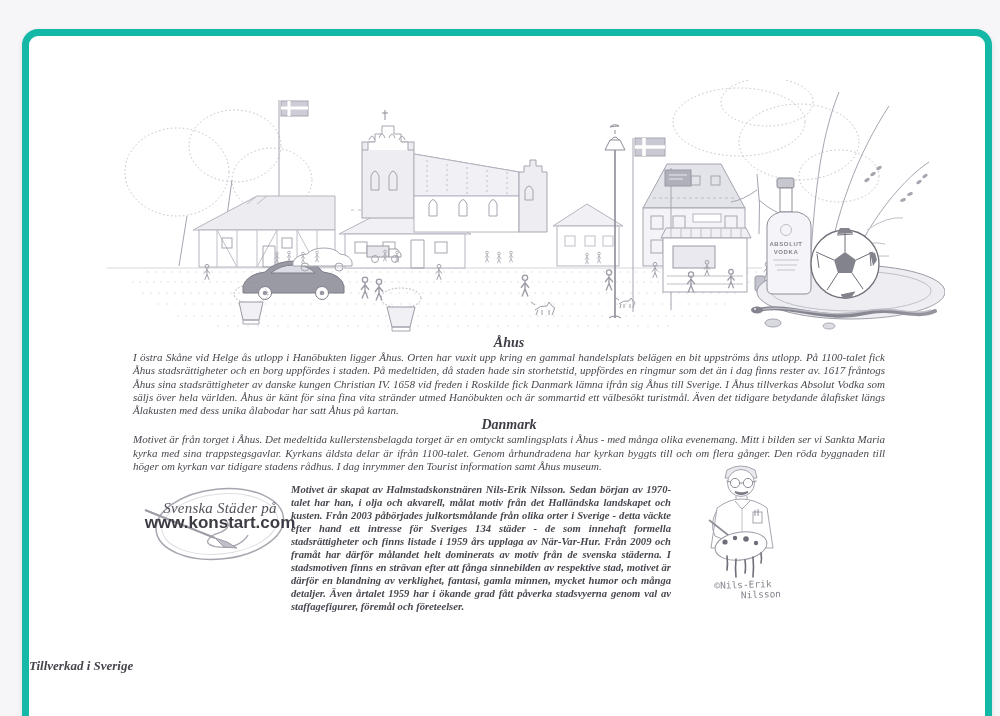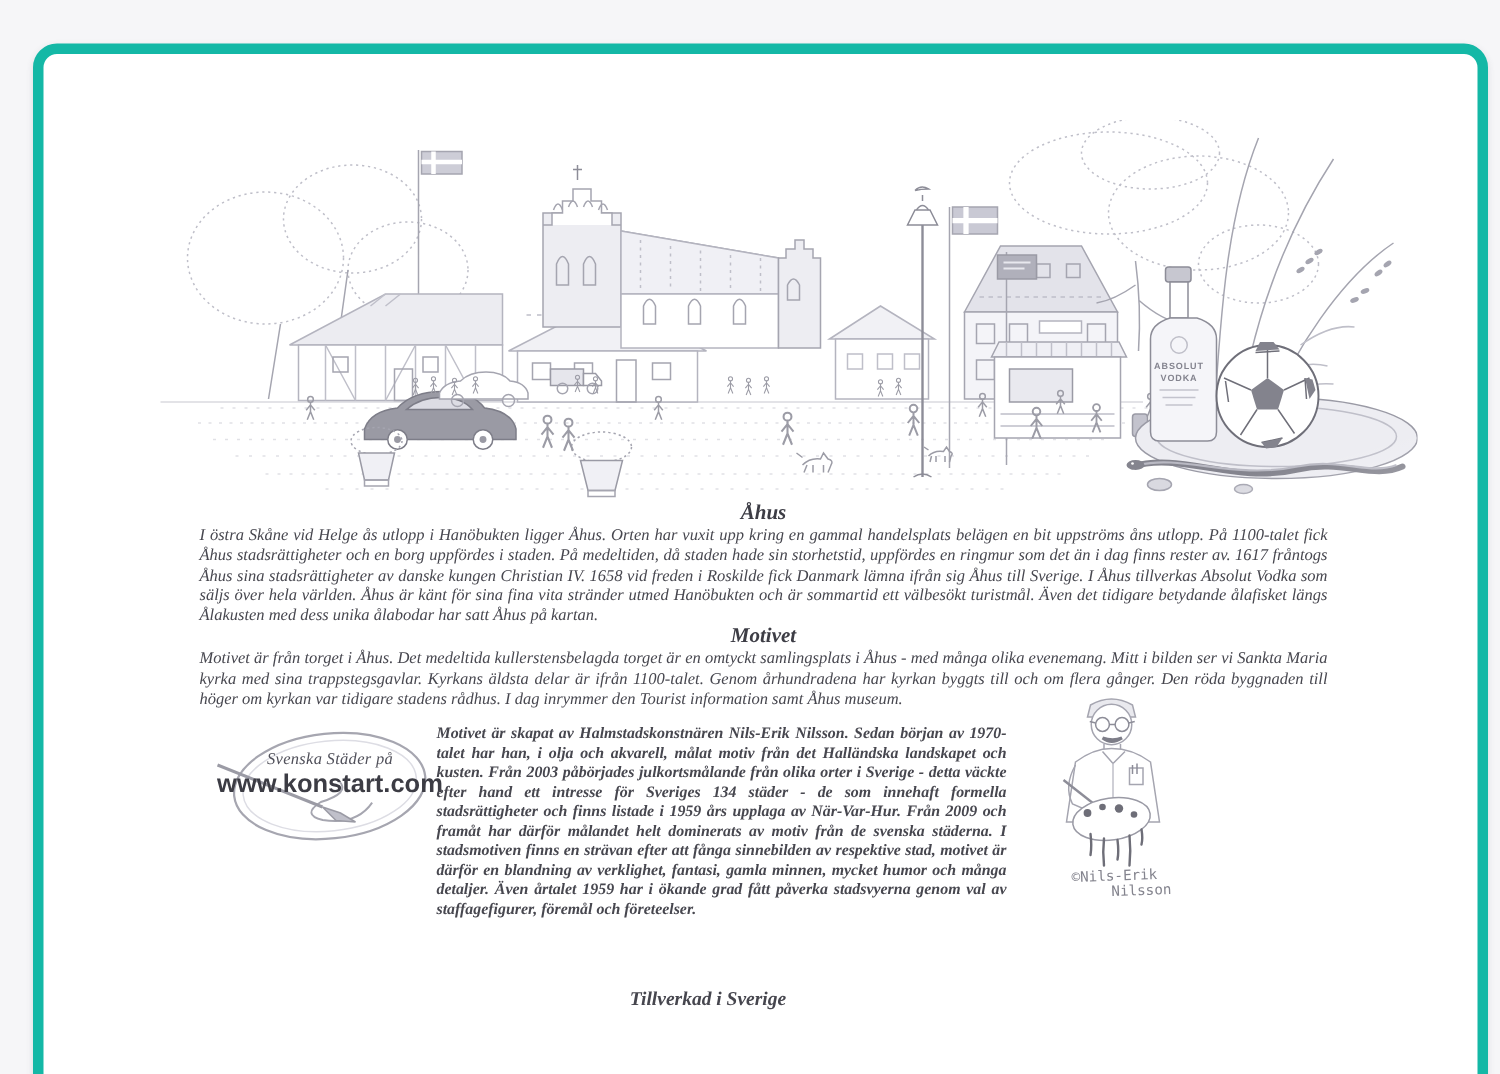--- a/index.html
+++ b/index.html
@@ -32,21 +32,21 @@
     font-style:italic;font-weight:bold;color:#3d3d45;
   }
   .textcol p{
     margin:0;font-size:11px;line-height:13.3px;
     font-style:italic;text-align:justify;color:#47474f;
   }
   .logo-block{position:absolute;left:112px;top:438px;width:158px;height:104px;}
   .logo-block svg{position:absolute;inset:0;width:100%;height:100%;}
   .logo-tagline{
     position:absolute;left:0;right:0;top:26px;text-align:center;
-    font-style:italic;font-size:11px;color:#50505a;letter-spacing:.2px;
+    font-style:italic;font-size:15px;color:#50505a;letter-spacing:.2px;
   }
   .logo-url{
     position:absolute;left:0;right:0;top:39px;text-align:center;
     font-family:"Liberation Sans", sans-serif;font-weight:bold;
     font-size:17px;color:#3c3c44;
   }
   .konst-para{
     position:absolute;left:262px;top:436px;width:380px;
     font-size:10.6px;line-height:13.1px;font-style:italic;
     text-align:justify;color:#47474f;font-weight:bold;
@@ -55,21 +55,21 @@
   .portrait-block svg{display:block;width:128px;height:122px;}
   .sig{
     position:absolute;left:0;width:100%;text-align:center;
     font-family:"DejaVu Sans Mono", monospace;
     color:#84848e;font-size:9.5px;line-height:10.5px;
     transform:rotate(-2deg);
   }
   .sig-1{top:122px;}
   .sig-2{top:132px;padding-left:18px;}
   .made-in{
-    position:absolute;left:0;right:70px;top:622px;text-align:center;
+    position:absolute;left:0;right:70px;top:622px;text-align:left;
     font-style:italic;font-weight:bold;font-size:13px;color:#46464e;
   }
   .sk{stroke:#bfbfc9;fill:none;stroke-width:1;}
   .skm{stroke:#a5a5b0;fill:none;stroke-width:1;}
   .skd{stroke:#8d8d98;fill:none;stroke-width:1;}
 </style>
 </head>
 <body>
 
 <div class="card">
@@ -310,21 +310,21 @@
         <ellipse cx="706" cy="243" rx="8" ry="4" fill="#d9d9e0" stroke="#a5a5b0"></ellipse>
         <ellipse cx="762" cy="246" rx="6" ry="3" fill="#d9d9e0" stroke="#a5a5b0"></ellipse>
       </g>
     </svg>
     <div class="scene-fade"></div>
   </div>
 
   <div class="textcol">
     <h2>Åhus</h2>
     <p>I östra Skåne vid Helge ås utlopp i Hanöbukten ligger Åhus. Orten har vuxit upp kring en gammal handelsplats belägen en bit uppströms åns utlopp. På 1100-talet fick Åhus stadsrättigheter och en borg uppfördes i staden. På medeltiden, då staden hade sin storhetstid, uppfördes en ringmur som det än i dag finns rester av. 1617 fråntogs Åhus sina stadsrättigheter av danske kungen Christian IV. 1658 vid freden i Roskilde fick Danmark lämna ifrån sig Åhus till Sverige. I Åhus tillverkas Absolut Vodka som säljs över hela världen. Åhus är känt för sina fina vita stränder utmed Hanöbukten och är sommartid ett välbesökt turistmål. Även det tidigare betydande ålafisket längs Ålakusten med dess unika ålabodar har satt Åhus på kartan.</p>
-    <h2>Motivet</h2>
+    <h2>Danmark</h2>
     <p>Motivet är från torget i Åhus. Det medeltida kullerstensbelagda torget är en omtyckt samlingsplats i Åhus - med många olika evenemang. Mitt i bilden ser vi Sankta Maria kyrka med sina trappstegsgavlar. Kyrkans äldsta delar är ifrån 1100-talet. Genom århundradena har kyrkan byggts till och om flera gånger. Den röda byggnaden till höger om kyrkan var tidigare stadens rådhus. I dag inrymmer den Tourist information samt Åhus museum.</p>
   </div>
 
   <div class="logo-block">
     <svg viewBox="0 0 158 104">
       <g transform="rotate(-6 79 52)">
         <ellipse cx="79" cy="50" rx="64" ry="35" fill="#ffffff" stroke="#a6a6b0" stroke-width="1.5"></ellipse>
         <ellipse cx="79" cy="50" rx="58" ry="30" fill="none" stroke="#dddde4" stroke-width="1"></ellipse>
         <path d="M106,64 q-12,14 -34,8 q-14,-5 0,-12 q20,-4 14,-12" fill="#ffffff" stroke="#a6a6b0" stroke-width="1.3"></path>
       </g>

